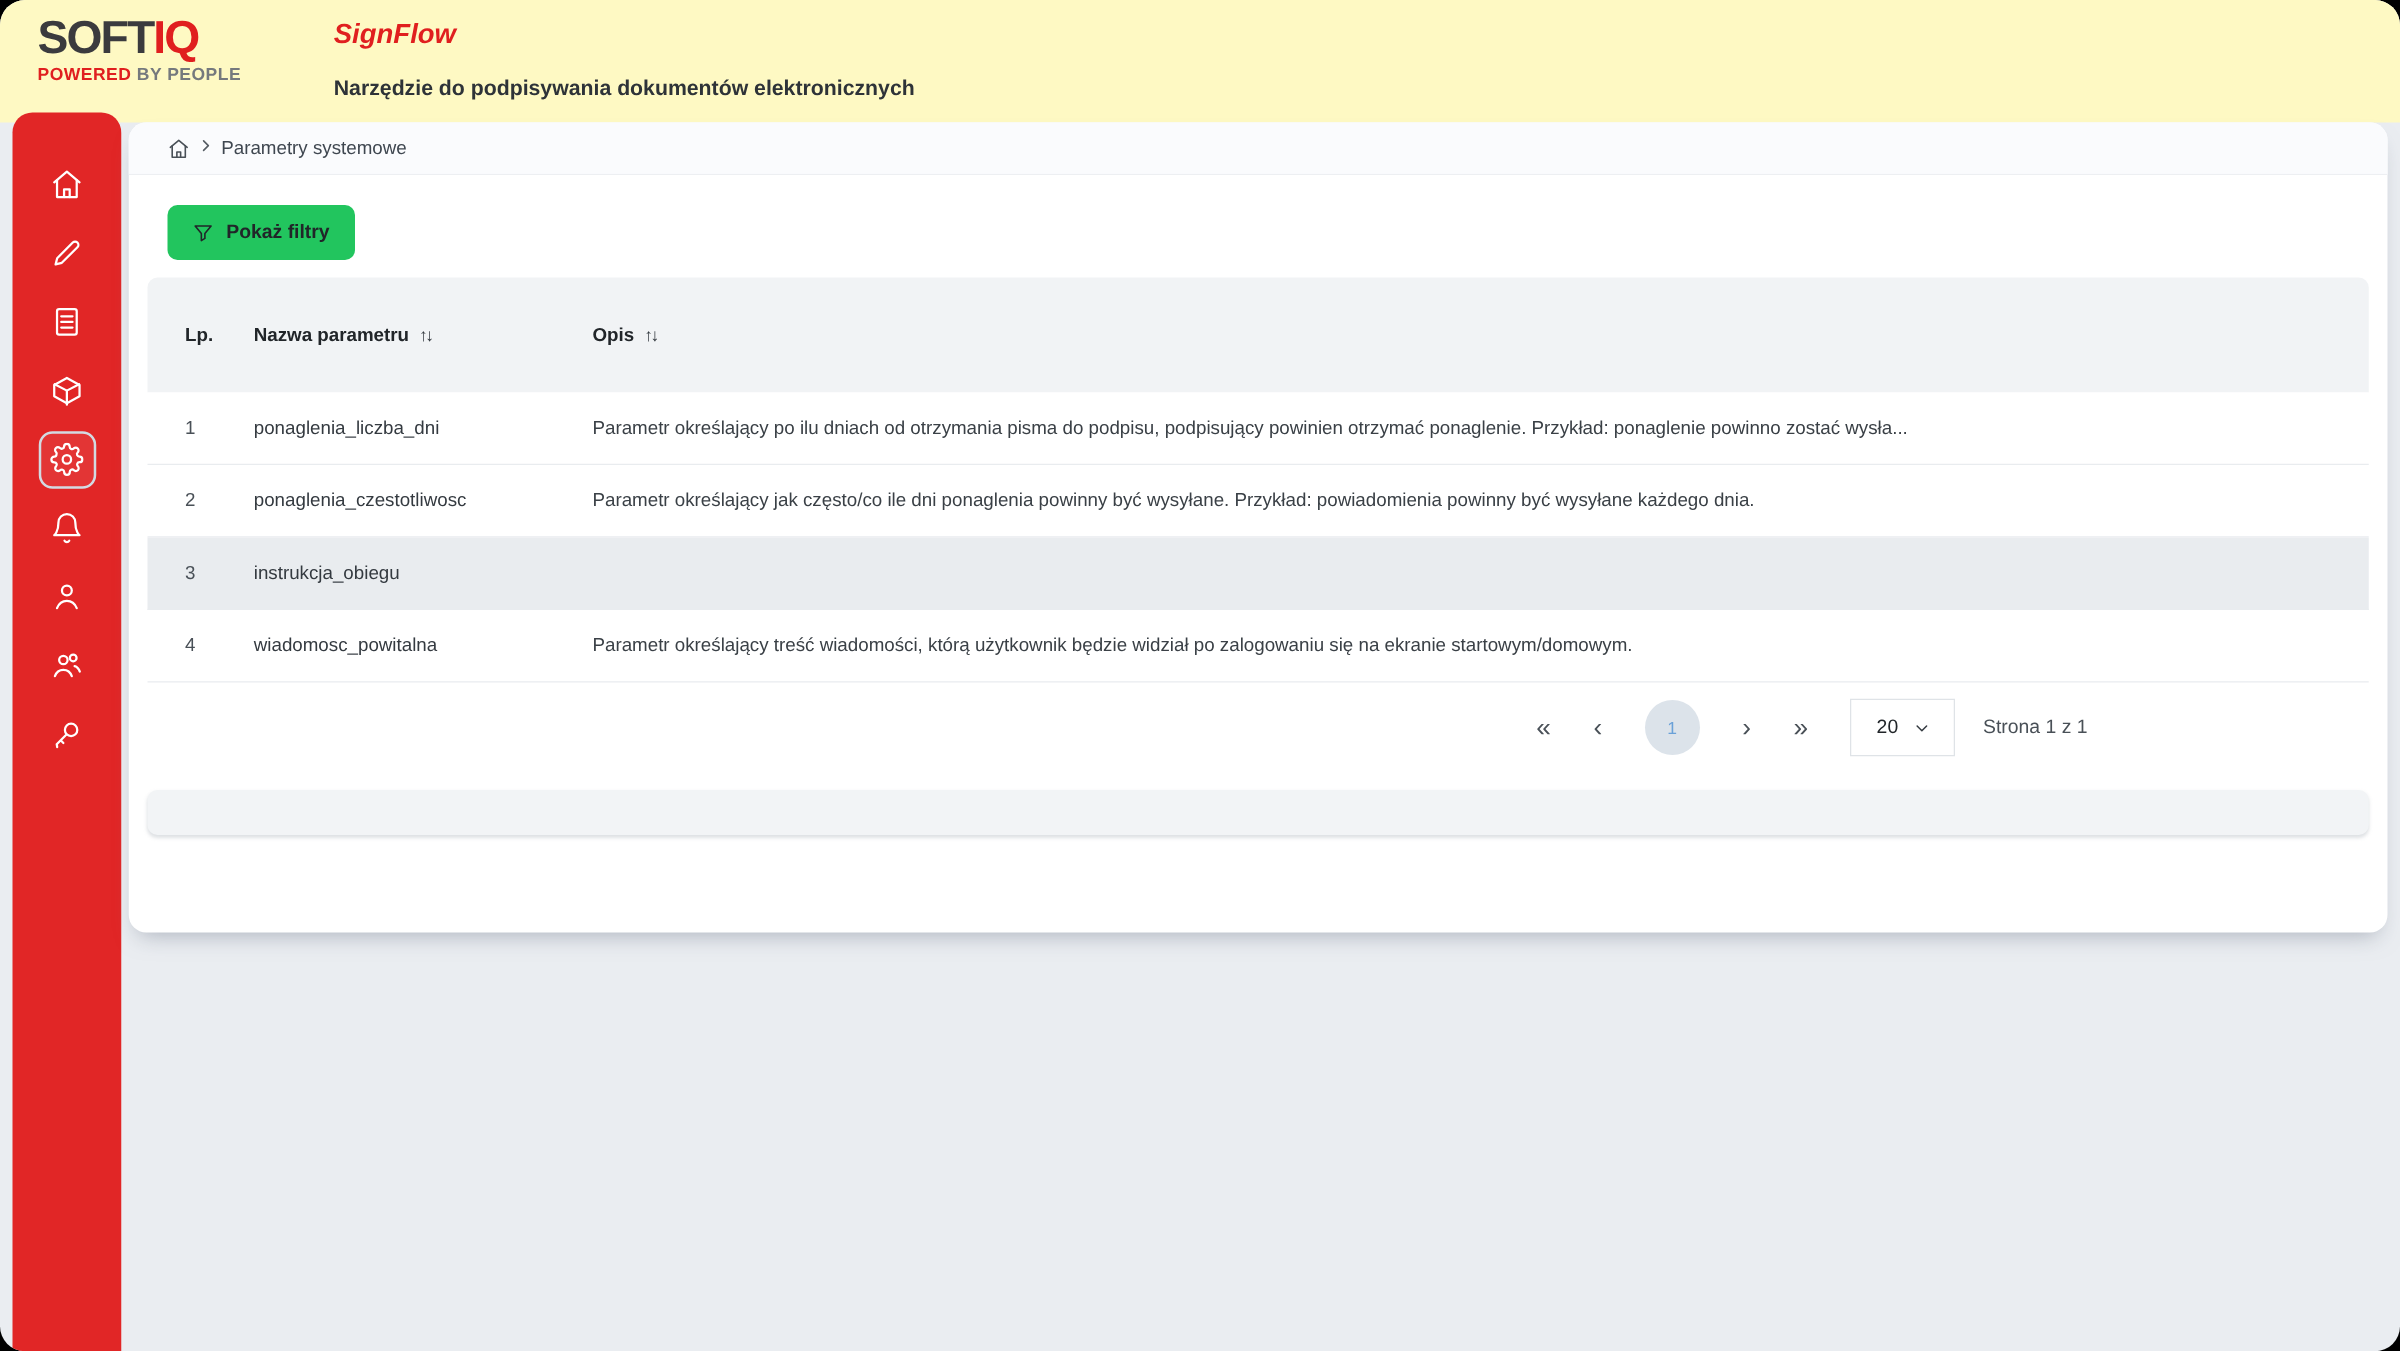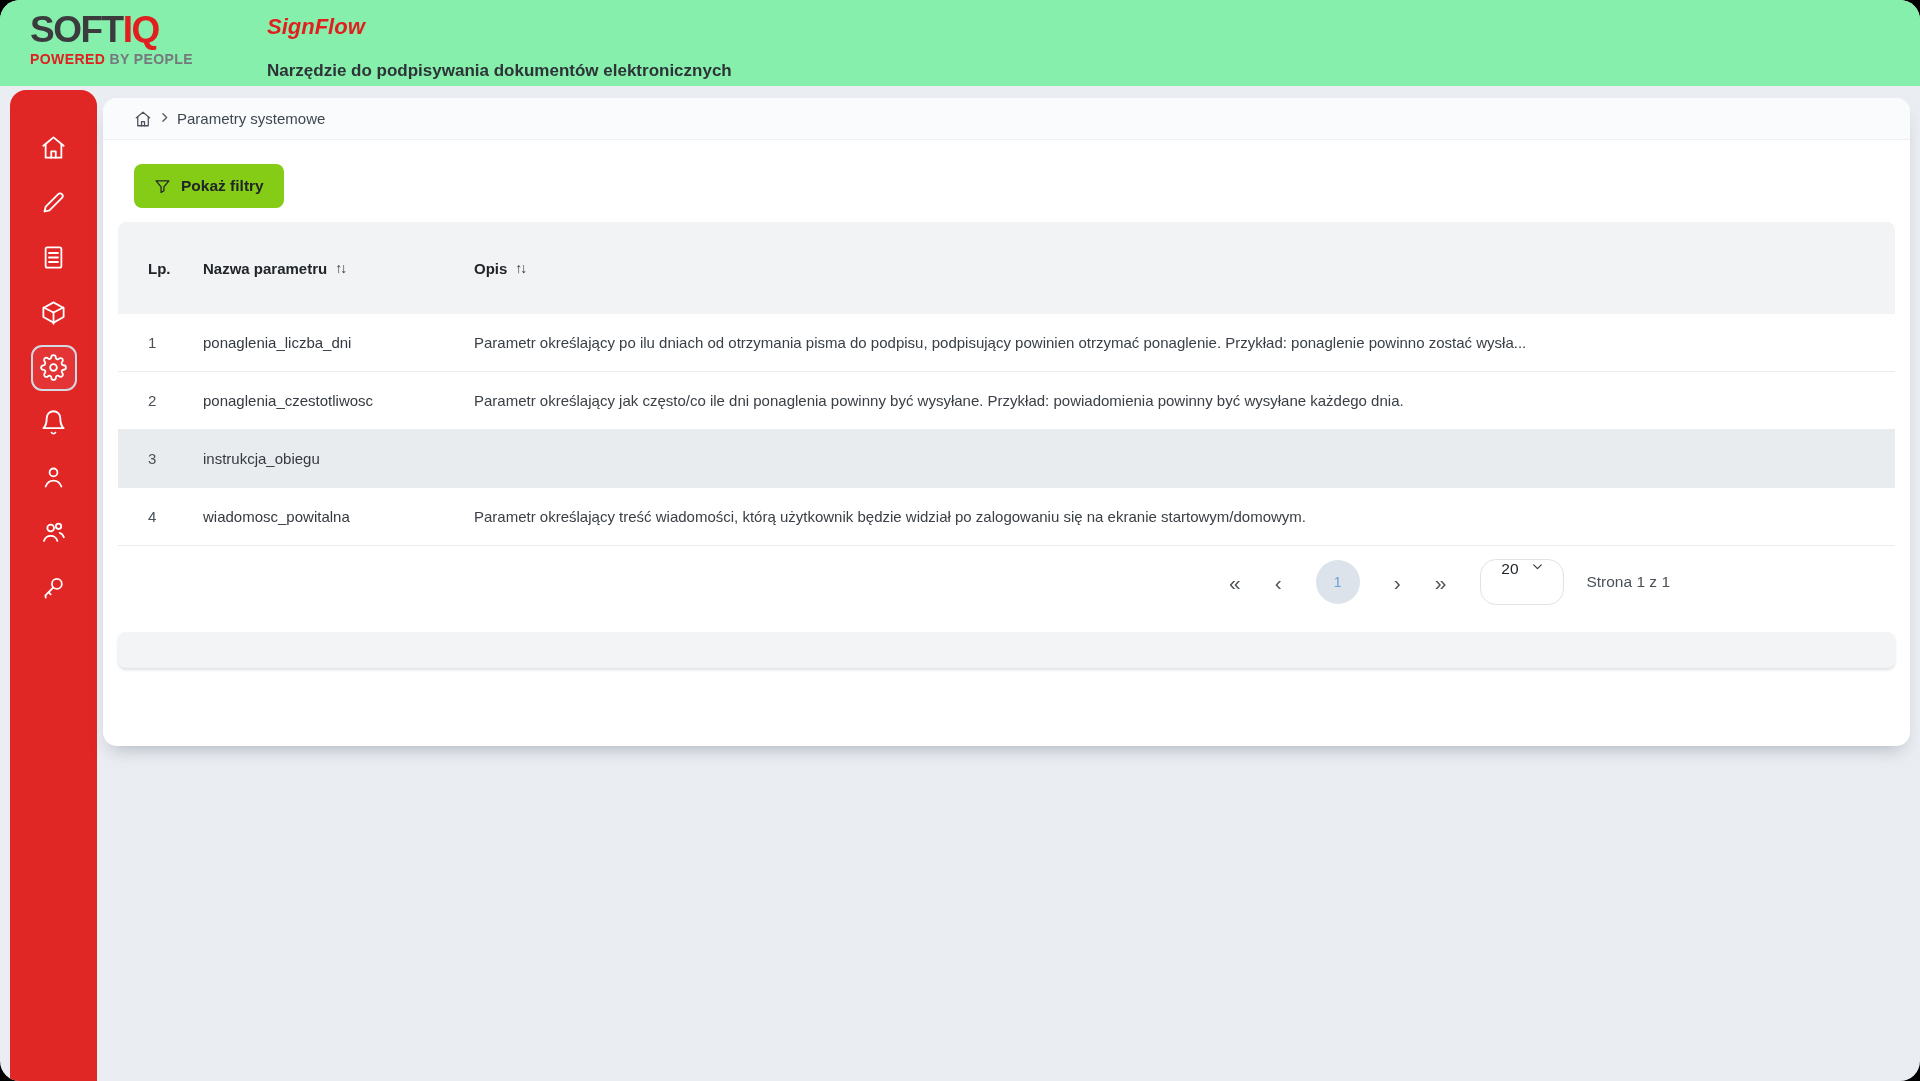--- a/index.html
+++ b/index.html
@@ -1,20 +1,20 @@
 <!DOCTYPE html>
 <html lang="pl"><head>
 <meta charset="utf-8">
 <style>
   * { margin:0; padding:0; box-sizing:border-box; }
   html,body { width:1920px; height:1081px; background:#000; font-family:"Liberation Sans", sans-serif; }
   .window { position:relative; width:1920px; height:1081px; background:#eaedf1; border-radius:20px; overflow:hidden; }
 
   
-  .topbar { position:absolute; top:0; left:0; right:0; height:86px; background:#86efac; }
+  .topbar { position:absolute; top:0; left:0; right:0; height:98px; background:#fef9c3; }
   .logo { position:absolute; left:30px; top:11px; }
   .logo-line1 { font-size:37px; font-weight:900; letter-spacing:-1.5px; line-height:38px; color:#3b3b3e; }
   .logo-line1 .iq { color:#e01f1f; }
   .logo-line2 { font-size:14px; font-weight:700; letter-spacing:.4px; color:#75797d; margin-top:2px; }
   .logo-line2 .pw { color:#e01f1f; }
   .appblock { position:absolute; left:267px; top:13px; }
   .app-name { font-size:22px; font-weight:800; font-style:italic; color:#e01f1f; line-height:28px; }
   .app-sub  { font-size:17px; font-weight:700; color:#2e3338; margin-top:20px; }
 
   
@@ -30,42 +30,42 @@
           border-radius:14px; box-shadow:0 10px 18px -8px rgba(120,130,145,.55); }
 
   .breadcrumb { height:42px; background:#fafbfd; border-bottom:1px solid #edeff2; border-radius:14px 14px 0 0;
                 display:flex; align-items:center; padding-left:31px; gap:6px; }
   .breadcrumb svg { width:18px; height:18px; stroke:#495057; fill:none; stroke-width:1.7; stroke-linecap:round; stroke-linejoin:round; }
   .bc-chevron svg { width:13px; height:13px; stroke:#555c63; stroke-width:2.4; }
   .bc-text { font-size:15px; color:#3f4750; }
 
   .page-title { margin:40px 0 0 31px; font-size:30px; font-weight:700; color:#32383e; line-height:40px; }
 
-  .filter-btn { margin:24px 0 0 31px; height:44px; padding:0 20px; background:#84cc16; border:none; border-radius:8px;
+  .filter-btn { margin:24px 0 0 31px; height:44px; padding:0 20px; background:#22c55e; border:none; border-radius:8px;
                 display:inline-flex; align-items:center; gap:10px; font-family:inherit; font-size:15.5px; font-weight:700; color:#212529; cursor:pointer; }
   .filter-btn svg { width:17px; height:17px; stroke:#212529; fill:none; stroke-width:1.8; stroke-linejoin:round; }
 
   .table { margin:14px 15px 0 15px; }
   .t-grid { display:grid; grid-template-columns:55px 271px 1fr; padding-left:30px; align-items:center; }
   .t-head { background:#f1f3f5; height:92px; border-radius:8px 8px 0 0; }
   .t-head .h-cell { font-size:15px; font-weight:700; color:#212529; display:flex; align-items:center; gap:8px; }
   .sort { font-size:14px; font-weight:700; color:#343a40; letter-spacing:-2px; cursor:pointer; }
   .t-row { height:58px; border-bottom:1px solid #e9ecef; background:#ffffff; }
   .t-row.hl { background:#e9ecef; }
   .c-lp { font-size:15px; color:#495057; }
   .c-name { font-size:15px; color:#343a40; }
   .c-desc { font-size:15px; color:#3a4046; white-space:nowrap; overflow:hidden; text-overflow:ellipsis; padding-right:24px; }
 
   
   .pager { height:72px; display:flex; align-items:center; justify-content:flex-end; padding-right:240px; gap:34px; }
   .pg-arrow { font-size:21px; color:#495057; cursor:pointer; line-height:21px; user-select:none; }
   .pg-current { width:44px; height:44px; border-radius:50%; background:#dce3ea; color:#6aa1d8; font-size:14px;
                 display:flex; align-items:center; justify-content:center; cursor:default; }
-  .pg-size { width:84px; height:46px; border:1.5px solid #dfe3e7; border-radius:16px; background:#fff;
-             display:flex; align-items:flex-start; justify-content:center; gap:12px; font-size:15.5px; color:#212529; cursor:pointer; }
+  .pg-size { width:84px; height:46px; border:1.5px solid #dfe3e7; border-radius:0; background:#fff;
+             display:flex; align-items:center; justify-content:center; gap:12px; font-size:15.5px; color:#212529; cursor:pointer; }
   .pg-size svg { width:13px; height:13px; stroke:#343a40; fill:none; stroke-width:2.2; stroke-linecap:round; stroke-linejoin:round; }
   .pg-info { font-size:15.5px; color:#495057; margin-left:-12px; }
 
   .foot-strip { margin:14px 15px 0 15px; height:36px; background:#f2f4f6; border-radius:8px; box-shadow:0 2px 3px rgba(160,168,178,.35); }
 </style>
 </head>
 <body>
 
 <div class="window">
 

